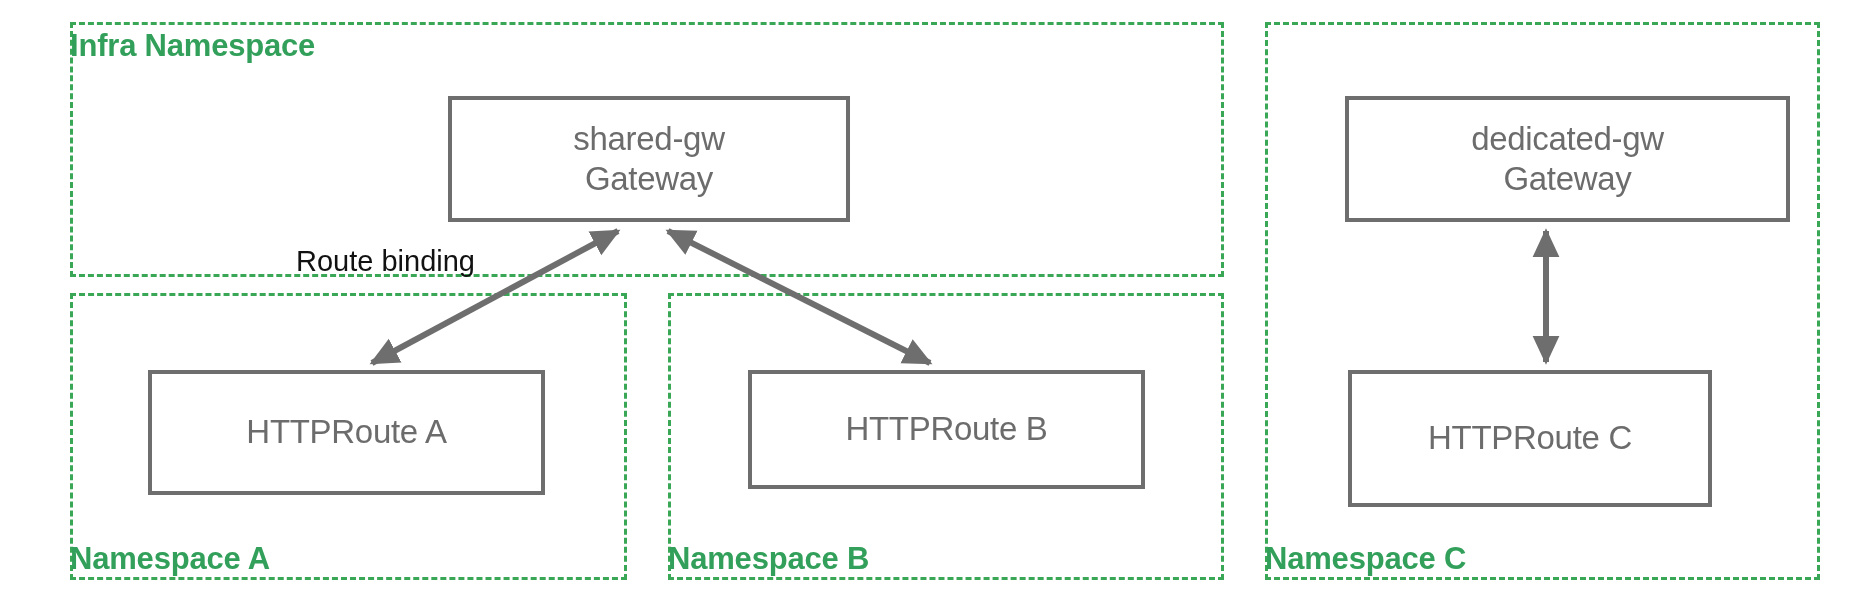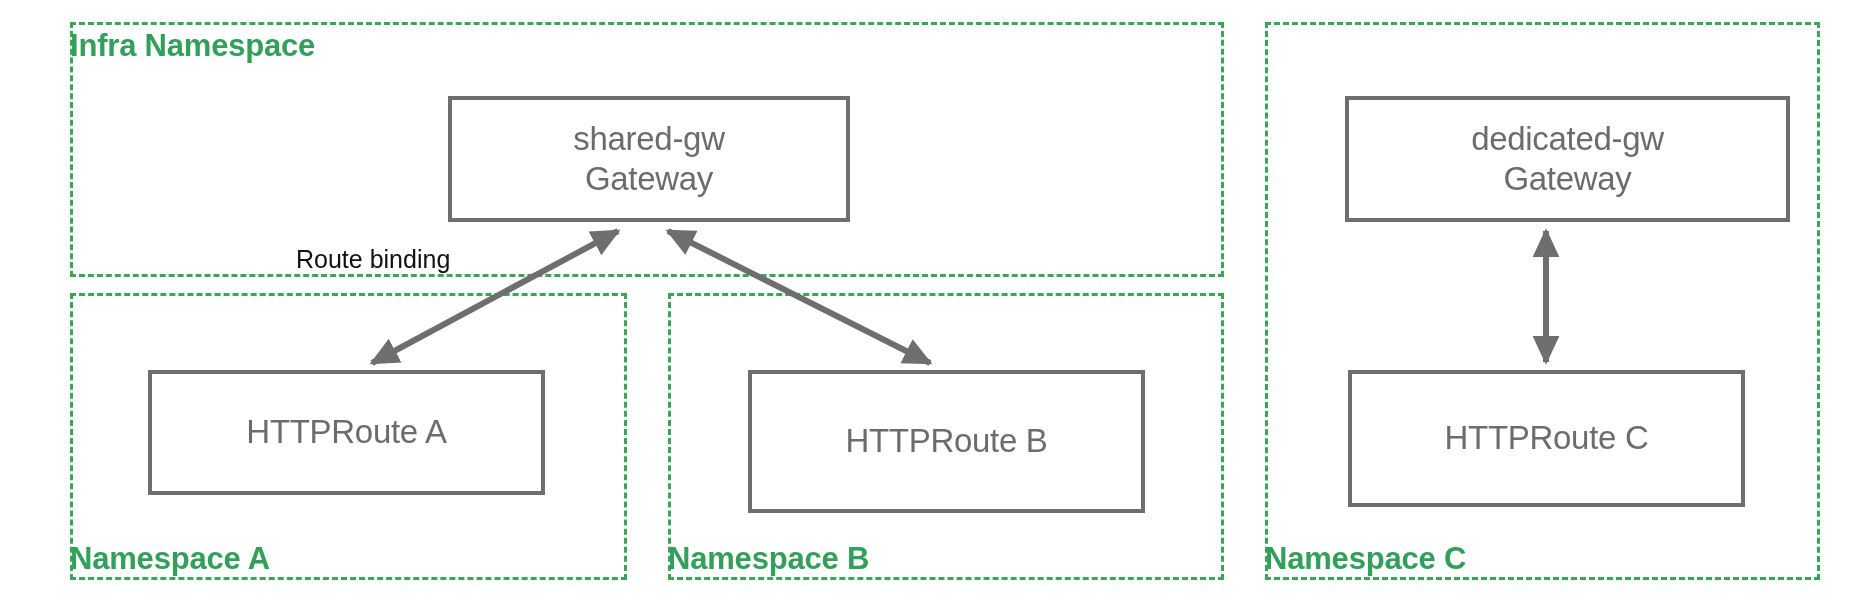--- a/index.html
+++ b/index.html
@@ -53,21 +53,21 @@
   }
   .node-box .node-text {
     display: block;
     white-space: pre-line;
   }
 
   
   .edge-label {
     position: absolute;
     color: #111111;
-    font-size: 25px;
+    font-size: 29px;
     white-space: nowrap;
     line-height: 1;
   }
 
   
   #arrows {
     position: absolute;
     left: 0;
     top: 0;
     width: 1860px;
@@ -111,23 +111,23 @@
 
   <div class="node-box" style="left:1345px; top:96px; width:445px; height:126px;">
     <span class="node-text">dedicated-gw
 Gateway</span>
   </div>
 
   <div class="node-box" style="left:148px; top:370px; width:397px; height:125px;">
     <span class="node-text">HTTPRoute A</span>
   </div>
 
-  <div class="node-box" style="left:748px; top:370px; width:397px; height:143px;">
+  <div class="node-box" style="left:748px; top:370px; width:397px; height:119px;">
     <span class="node-text">HTTPRoute B</span>
   </div>
 
-  <div class="node-box" style="left:1348px; top:370px; width:397px; height:137px;text-align:right;">
+  <div class="node-box" style="left:1348px; top:370px; width:364px; height:137px;text-align:right;">
     <span class="node-text">HTTPRoute C</span>
   </div>
 
   <div class="edge-label" style="left:296px; top:247px;">Route binding</div>
 
 </div>
 
 </body></html>

